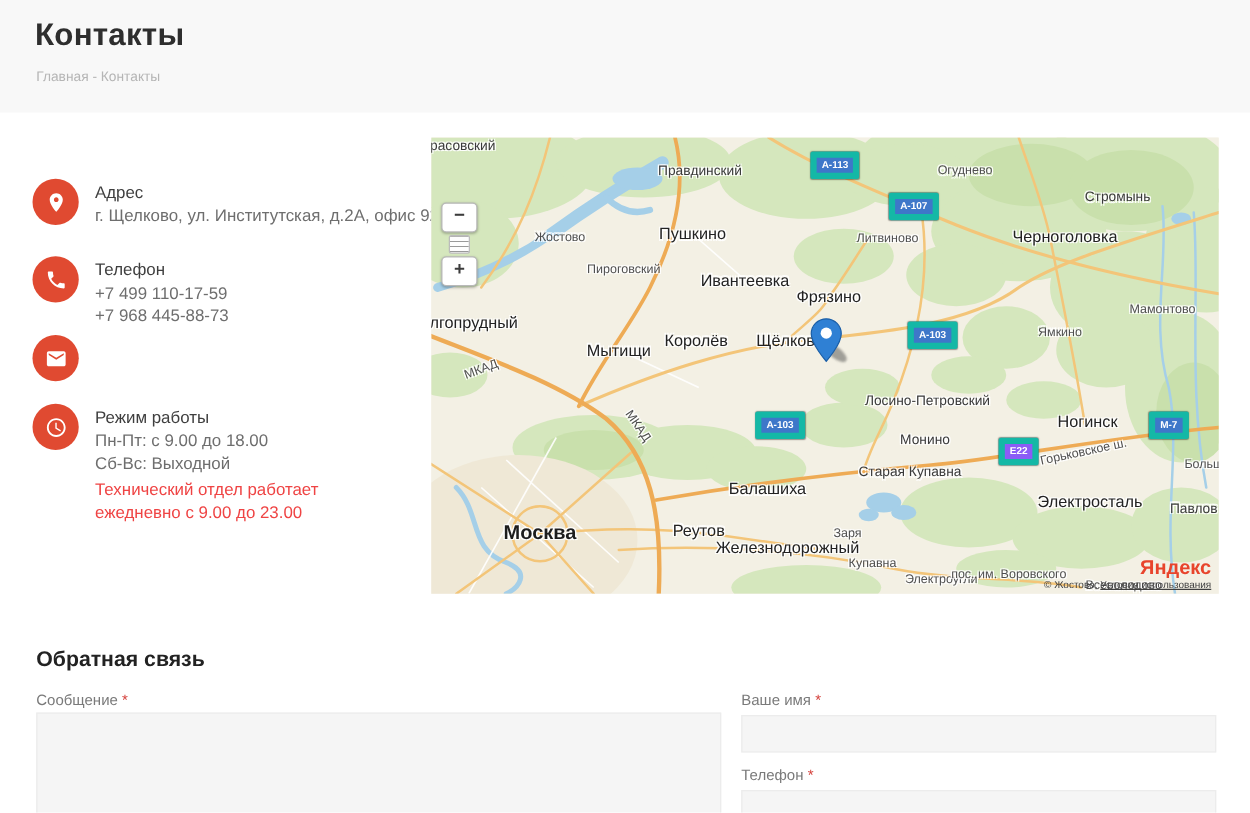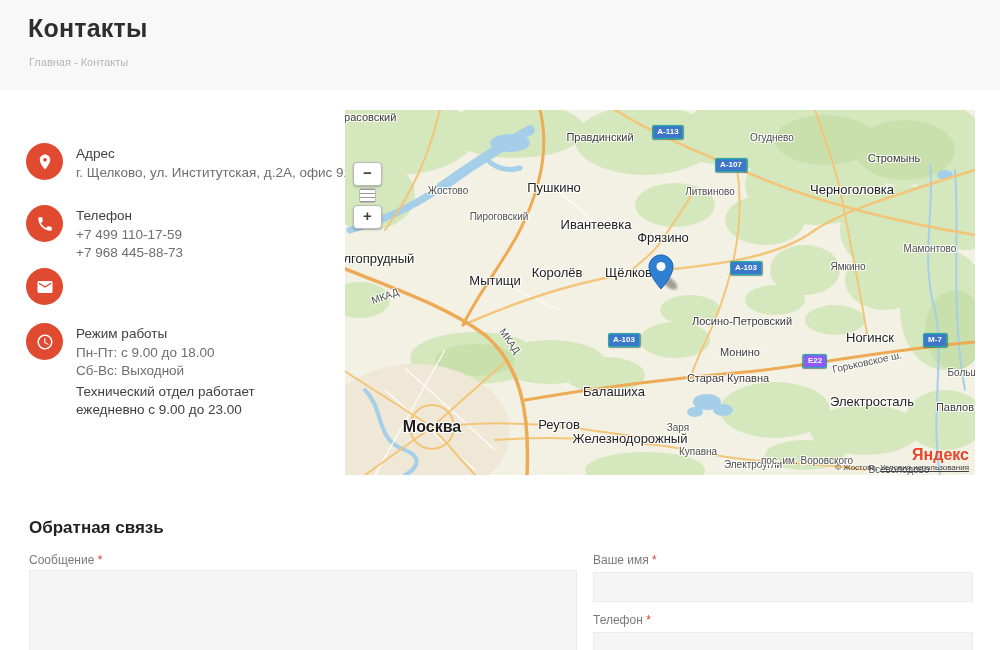--- a/index.html
+++ b/index.html
@@ -15,32 +15,32 @@
   .breadcrumb a{color:#b5b5b5;text-decoration:none;}
   
   .citem{position:absolute;left:26px;display:flex;align-items:flex-start;}
   .cicon{width:37px;height:37px;border-radius:50%;background:#e04a31;flex:0 0 37px;
          display:flex;align-items:center;justify-content:center;margin-right:13px;}
   .cicon svg{width:18px;height:18px;fill:#fff;}
   .ctext{padding-top:2px;font-size:13.5px;line-height:1.32;}
   .clabel{color:#3f3f3f;margin-bottom:1px;}
   .cline{color:#6e6e6e;}
   .cmail{color:#cd5c48;text-decoration:none;}
-  .cnote{position:absolute;left:76px;top:383px;font-size:13.5px;line-height:1.35;color:#404040;}
+  .cnote{position:absolute;left:76px;top:383px;font-size:13.5px;line-height:1.35;color:#ef4444;}
   
   .map{position:absolute;left:345px;top:110px;width:630px;height:365px;overflow:hidden;background:#f3f0e4;cursor:grab;}
   .map svg.bg{position:absolute;left:0;top:0;}
   .mlabel{position:absolute;transform:translate(-50%,-50%);white-space:nowrap;color:#333;
     text-shadow:1px 1px 0 rgba(255,255,255,.9),-1px -1px 0 rgba(255,255,255,.9),1px -1px 0 rgba(255,255,255,.9),-1px 1px 0 rgba(255,255,255,.9);}
   .mlabel.lg{font-size:16px;font-weight:bold;color:#1d1d1d;}
   .mlabel.md{font-size:13px;color:#222;}
   .mlabel.sm{font-size:11px;color:#3a3a3a;}
   .mlabel.xs{font-size:10px;color:#4f4f4f;}
   .mbadge{position:absolute;transform:translate(-50%,-50%);font-size:8px;font-weight:bold;color:#fff;
-    padding:1px 4px;border-radius:2px;border:1px solid #14b8a6;box-shadow:0 0 1px rgba(0,0,0,.4);line-height:1.2;}
+    padding:1px 4px;border-radius:2px;border:5px solid #14b8a6;box-shadow:0 0 1px rgba(0,0,0,.4);line-height:1.2;}
   .mbadge.blue{background:#3e77c9;}
   .mbadge.green{background:#8b5cf6;}
   .zoomctl{position:absolute;left:8px;top:52px;width:28px;text-align:center;}
   .zbtn{width:27px;height:22px;background:#fff;border:1px solid #b9b9b9;border-radius:4px;
     font-size:15px;font-weight:bold;color:#3c3c3c;line-height:19px;box-shadow:0 1px 2px rgba(0,0,0,.25);cursor:pointer;}
   .zruler{width:15px;height:13px;margin:2px auto;background:#fdfdfd;border:1px solid #bbb;border-radius:2px;
     background-image:repeating-linear-gradient(to bottom,#999 0,#999 1px,transparent 1px,transparent 4px);}
   .attrib{position:absolute;right:6px;bottom:3px;text-align:right;}
   .ylogo{font-size:16px;font-weight:bold;color:#e8442c;line-height:1;}
   .aline{font-size:8px;color:#404040;}
@@ -196,21 +196,21 @@
     </g>
     <g stroke="#eeab55" fill="none" stroke-linecap="round">
       <path d="M195,0 C205,40 195,80 175,120 C160,150 135,180 118,215" stroke-width="3"></path>
       <path d="M-10,155 C40,175 100,195 140,225 C175,255 185,300 182,365" stroke-width="3.5"></path>
       <path d="M180,290 C250,278 330,268 400,262 C450,258 540,240 630,232" stroke-width="3"></path>
     </g>
   </svg>
 
   <div id="map-labels">
       <span class="mlabel sm" style="left: 22px; top: 7px;">Красовский</span>
-      <span class="mlabel sm" style="left: 215px; top: 27px; margin-left: 40px;">Правдинский</span>
+      <span class="mlabel sm" style="left: 215px; top: 27px;">Правдинский</span>
       <span class="mlabel md" style="left: 209px; top: 77px;">Пушкино</span>
       <span class="mlabel xs" style="left: 103px; top: 80px;">Жостово</span>
       <span class="mlabel xs" style="left: 154px; top: 106px;">Пироговский</span>
       <span class="mlabel md" style="left: 251px; top: 114px;">Ивантеевка</span>
       <span class="mlabel md" style="left: 318px; top: 127px;">Фрязино</span>
       <span class="mlabel md" style="left: 26px; top: 148px;">Долгопрудный</span>
       <span class="mlabel md" style="left: 150px; top: 170px;">Мытищи</span>
       <span class="mlabel md" style="left: 212px; top: 162px; text-align: center;">Королёв</span>
       <span class="mlabel md" style="left: 287px; top: 162px;">Щёлково</span>
       <span class="mlabel xs" style="left: 427px; top: 27px;">Огуднево</span>

